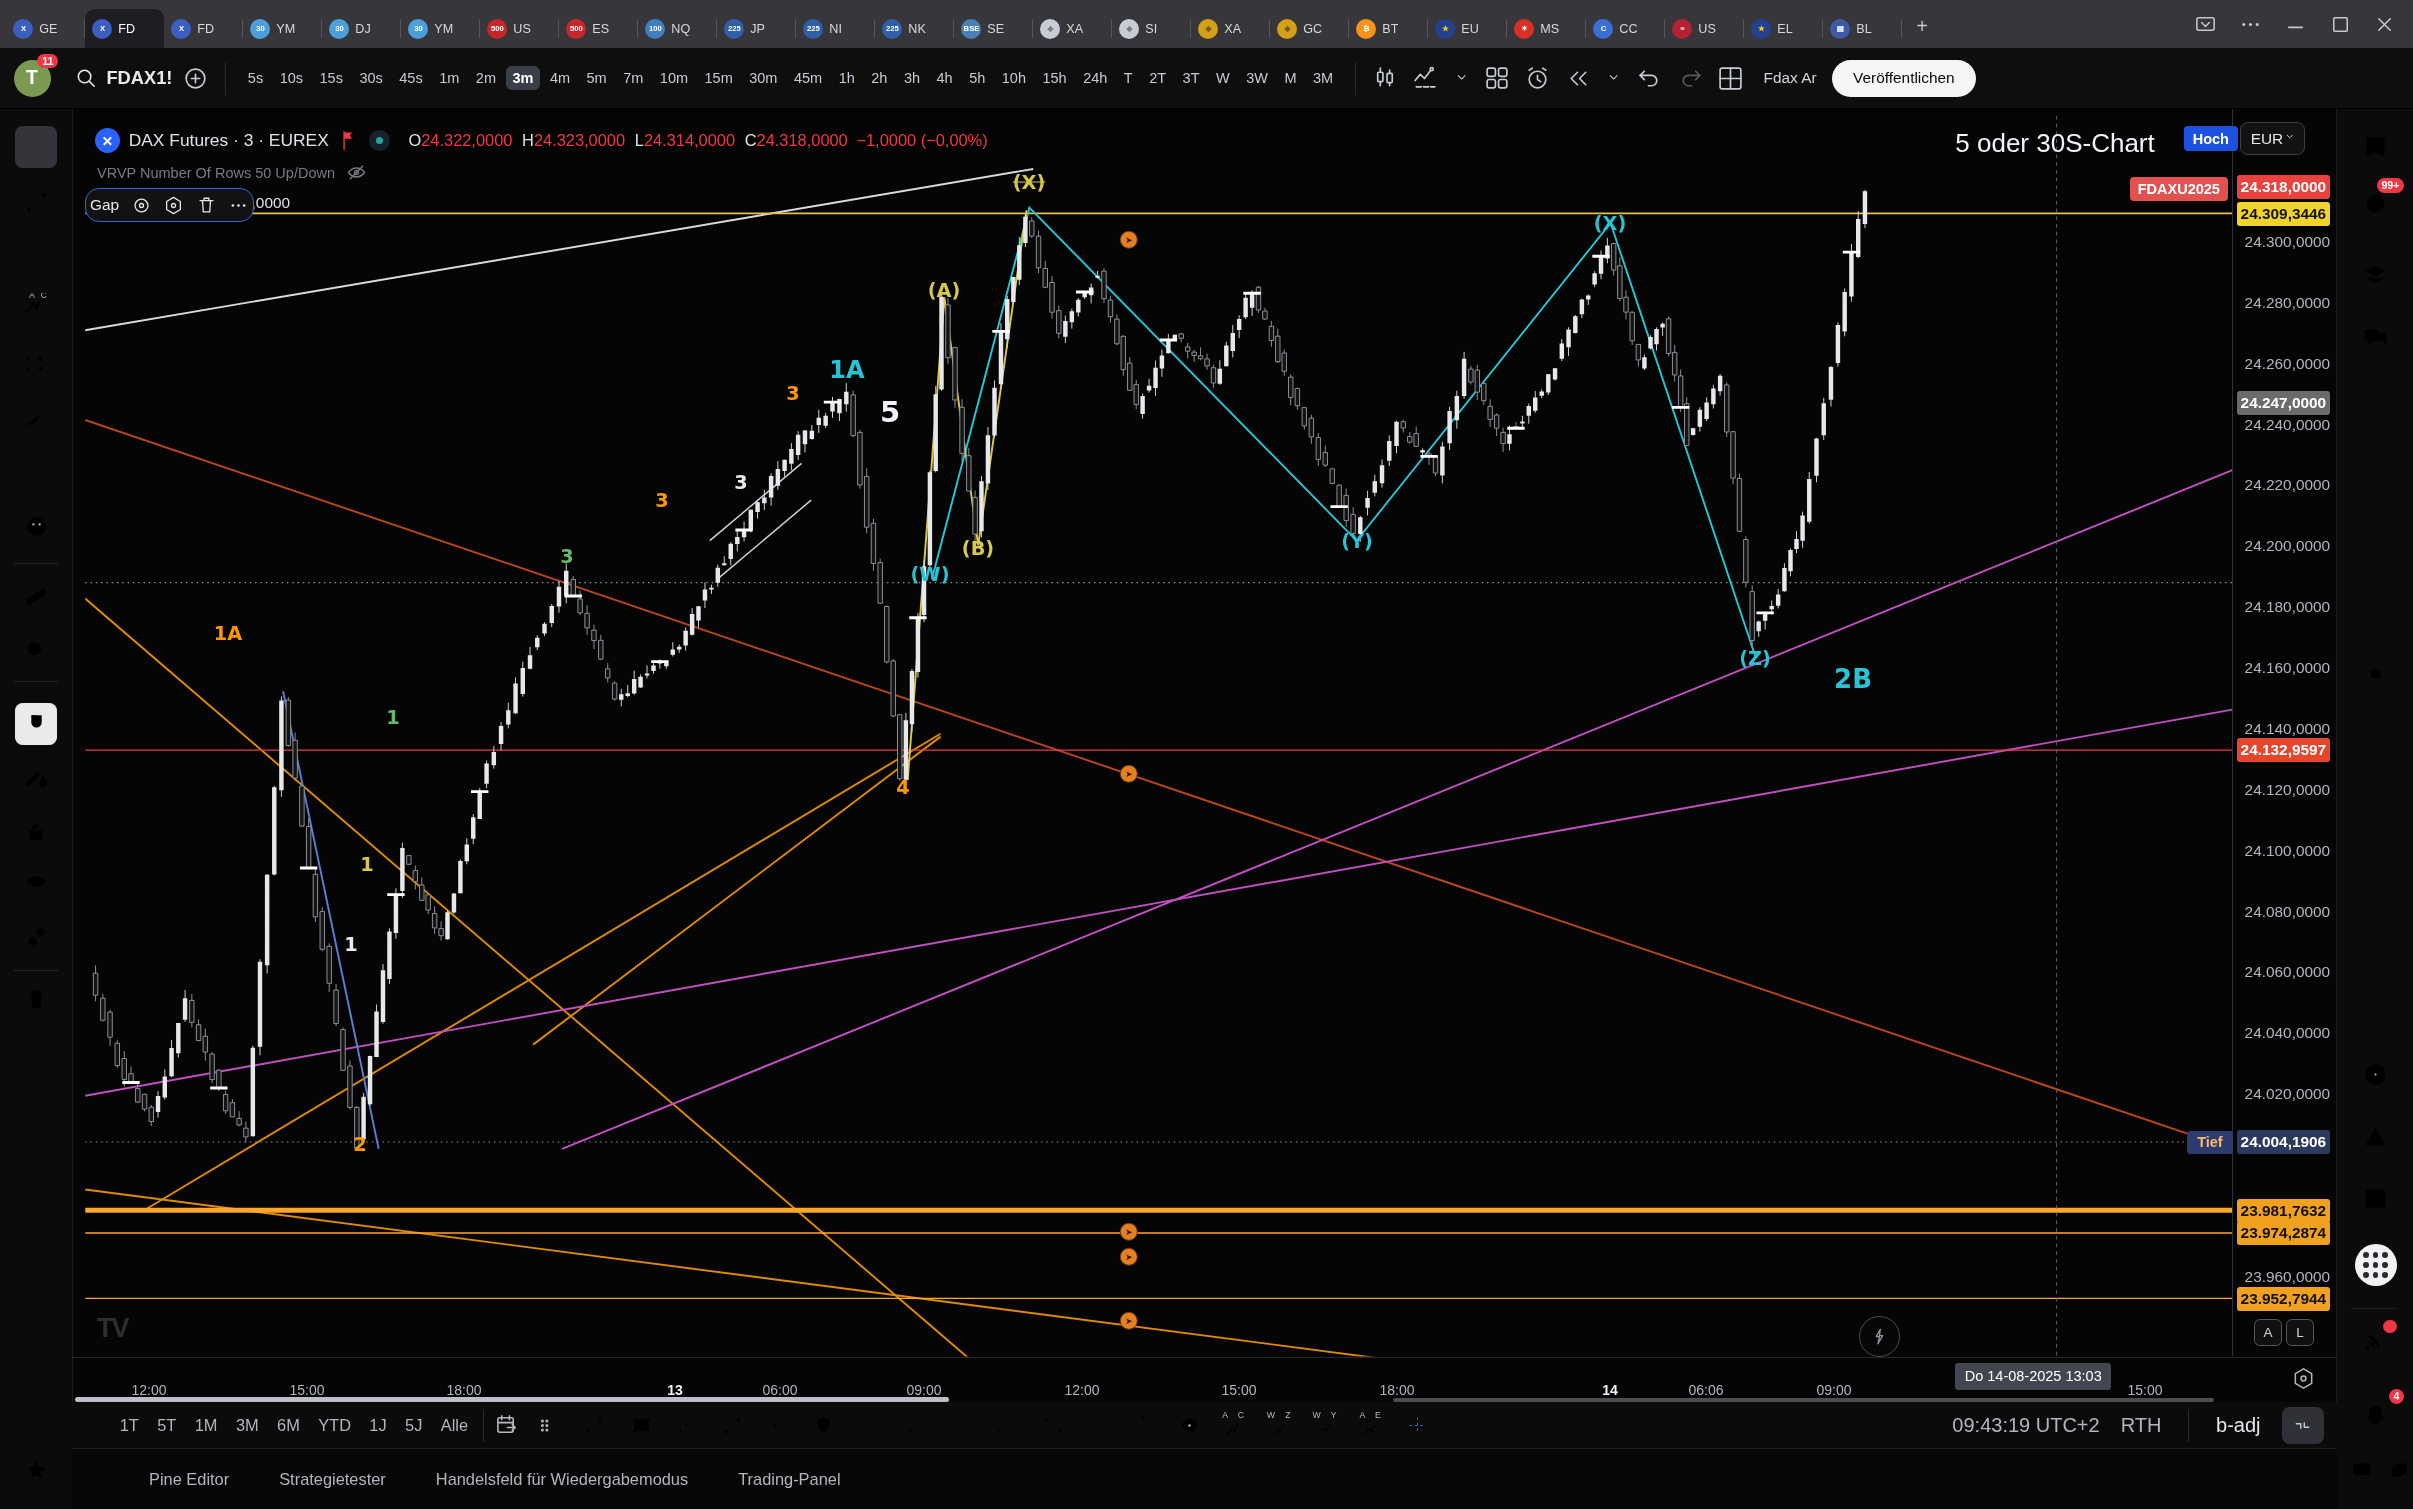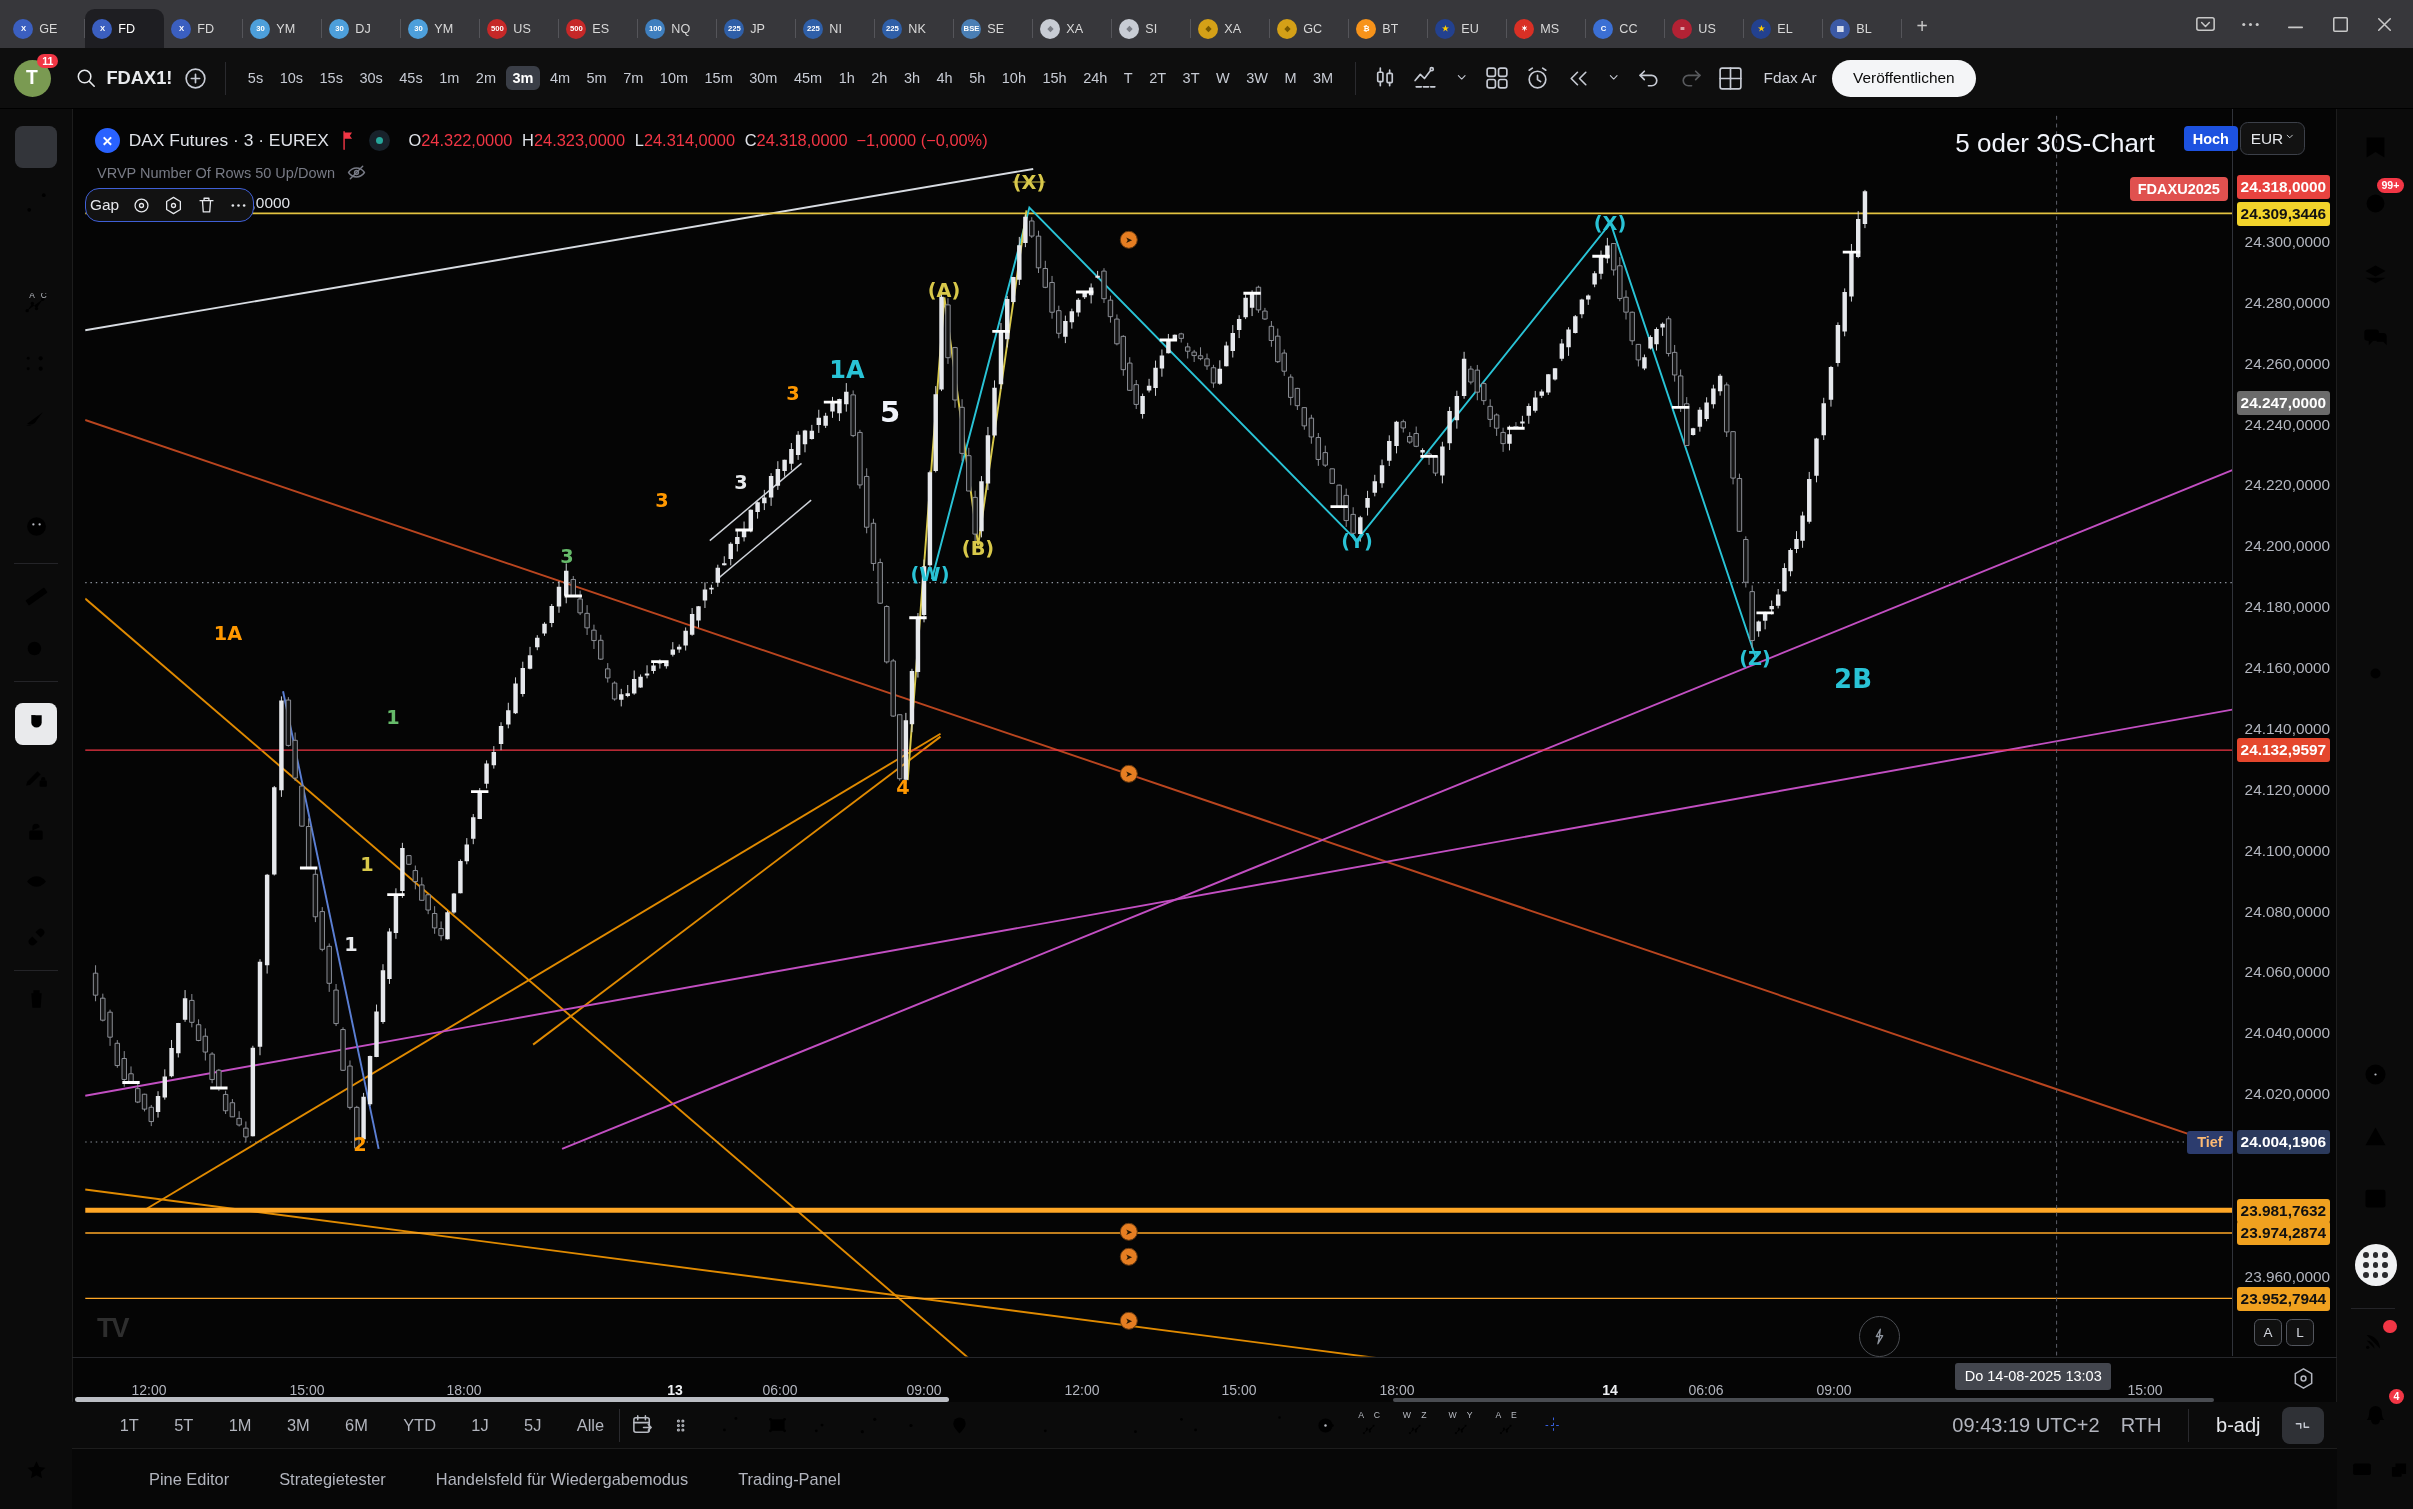--- a/index.html
+++ b/index.html
@@ -76,21 +76,21 @@
   .tlabel{position:absolute;top:0;transform:translateX(-50%);font-size:14px;color:#b2b5be;margin-top:24px;}
   .tlabel.day{color:#eef0f3;font-weight:bold;}
   .tbadge{position:absolute;left:1883px;top:4.8px;height:27px;background:#43464e;color:#fff;font-size:14.5px;border-radius:2.9px;
           display:flex;align-items:center;padding:0 9.7px;z-index:6;white-space:nowrap;}
   .axgear{position:absolute;right:21px;top:7.7px;color:#b2b5be;}
   .divbar1{position:absolute;left:75px;top:1397px;width:874px;height:4.8px;background:#bbbec4;border-radius:2.9px;z-index:5;}
   .divbar2{position:absolute;left:1393px;top:1398px;width:821px;height:3.9px;background:#4a4d52;border-radius:1.9px;z-index:5;}
   
   .btoolbar{position:absolute;left:72px;right:77px;top:1402px;height:46px;display:flex;align-items:center;
             padding:0 13.5px 0 39px;box-sizing:border-box;font-size:16.4px;color:#b2b5be;background:#0b0b0b;z-index:4;}
-  .ranges{display:flex;gap:18px;}
+  .ranges{display:flex;gap:1px;}
   .range{padding:2.9px 8.7px;border-radius:5.8px;}
   .tools{display:flex;align-items:center;gap:8.7px;margin-left:13.5px;}
   .tool{width:37px;height:35px;display:flex;align-items:center;justify-content:center;color:#b7bac1;border-radius:5.8px;position:relative;}
   .wavetool{flex-direction:column;font-size:8.7px;line-height:7.7px;}
   .brclock{margin-left:auto;display:flex;align-items:center;gap:21px;font-size:20px;}
   .cornerbtn{width:42px;height:37px;background:#2f3136;border-radius:7.7px;display:flex;align-items:center;justify-content:center;color:#c7cbd4;}
   
   .footer{position:absolute;left:72px;right:77px;top:1448px;bottom:0;background:#070707;border-top:1px solid #1d1d1d;
           display:flex;align-items:center;gap:50px;padding-left:77px;font-size:16.4px;color:#b2b5be;z-index:4;}
   

